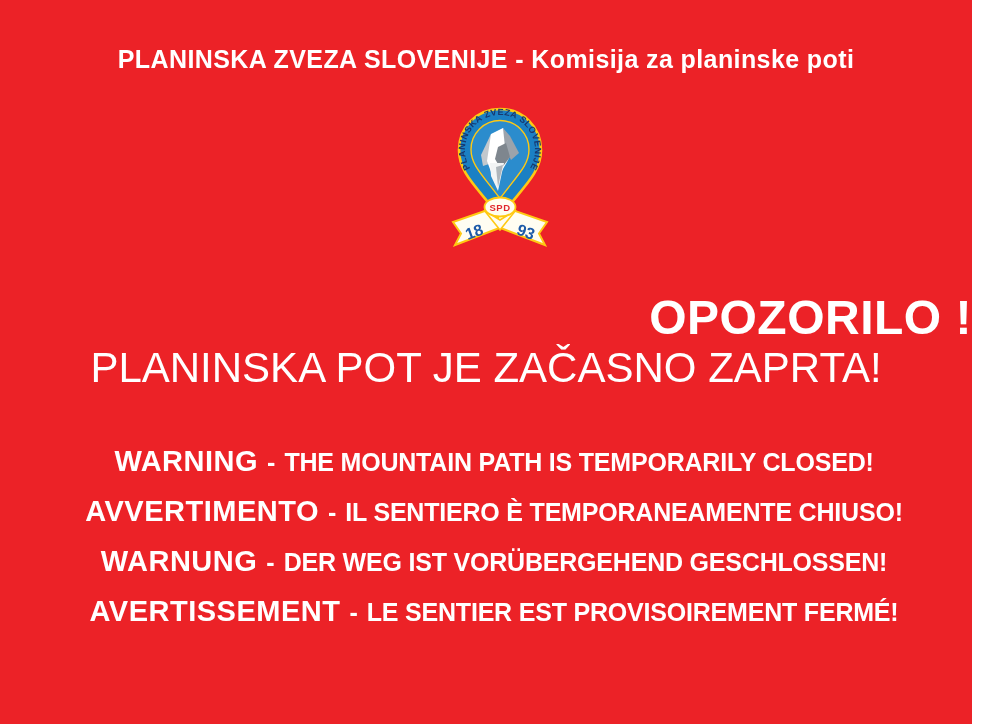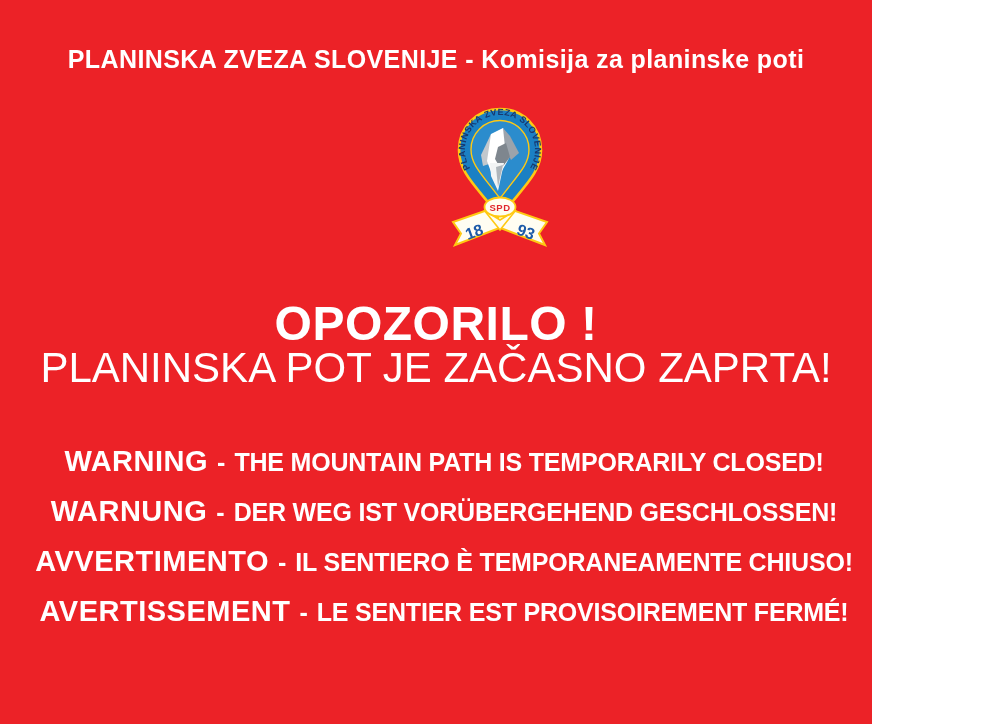--- a/index.html
+++ b/index.html
@@ -1,18 +1,18 @@
 <!DOCTYPE html>
 <html><head>
 <meta charset="utf-8">
 <style>
   html, body { margin: 0; padding: 0; }
   .poster {
     position: relative;
-    width: 872px;
+    width: 972px;
     height: 724px;
     background: #EC2227;
     overflow: hidden;
     font-family: "Liberation Sans", sans-serif;
     color: #FFFFFF;
   }
   .header-line {
     position: absolute;
     top: 45px;
     left: 0;
@@ -25,24 +25,24 @@
   }
   .logo-wrap {
     position: absolute;
     top: 103px;
     left: 440px;
     width: 120px;
     height: 158px;
   }
   .title-main {
     position: absolute;
-    top: 296px;
+    top: 290px;
     left: 0;
     width: 100%;
-    text-align: center;
+    text-align: right;
     font-size: 48px;
     font-weight: bold;
     letter-spacing: 0.5px;
     white-space: nowrap;
   }
   .title-sub {
     position: absolute;
     top: 344px;
     left: 0;
     width: 100%;
@@ -117,23 +117,23 @@
 
   <div class="title-main">OPOZORILO !</div>
 
   <div class="title-sub">PLANINSKA POT JE ZAČASNO ZAPRTA!</div>
 
   <div class="warnings">
     <div class="warning-line">
       <span class="warning-lang">WARNING</span><span class="warning-sep">-</span><span class="warning-text">THE MOUNTAIN PATH IS TEMPORARILY CLOSED!</span>
     </div>
     <div class="warning-line">
-      <span class="warning-lang">WARNUNG</span><span class="warning-sep">-</span><span class="warning-text">DER WEG IST VORÜBERGEHEND GESCHLOSSEN!</span>
+      <span class="warning-lang">AVVERTIMENTO</span><span class="warning-sep">-</span><span class="warning-text">IL SENTIERO È TEMPORANEAMENTE CHIUSO!</span>
     </div>
     <div class="warning-line">
-      <span class="warning-lang">AVVERTIMENTO</span><span class="warning-sep">-</span><span class="warning-text">IL SENTIERO È TEMPORANEAMENTE CHIUSO!</span>
+      <span class="warning-lang">WARNUNG</span><span class="warning-sep">-</span><span class="warning-text">DER WEG IST VORÜBERGEHEND GESCHLOSSEN!</span>
     </div>
     <div class="warning-line">
       <span class="warning-lang">AVERTISSEMENT</span><span class="warning-sep">-</span><span class="warning-text">LE SENTIER EST PROVISOIREMENT FERMÉ!</span>
     </div>
   </div>
 
 </div>
 
 </body></html>

